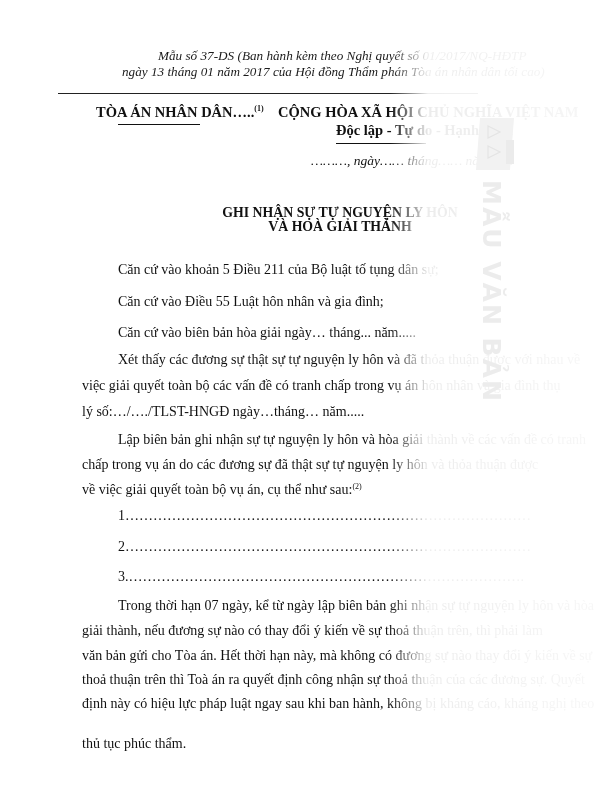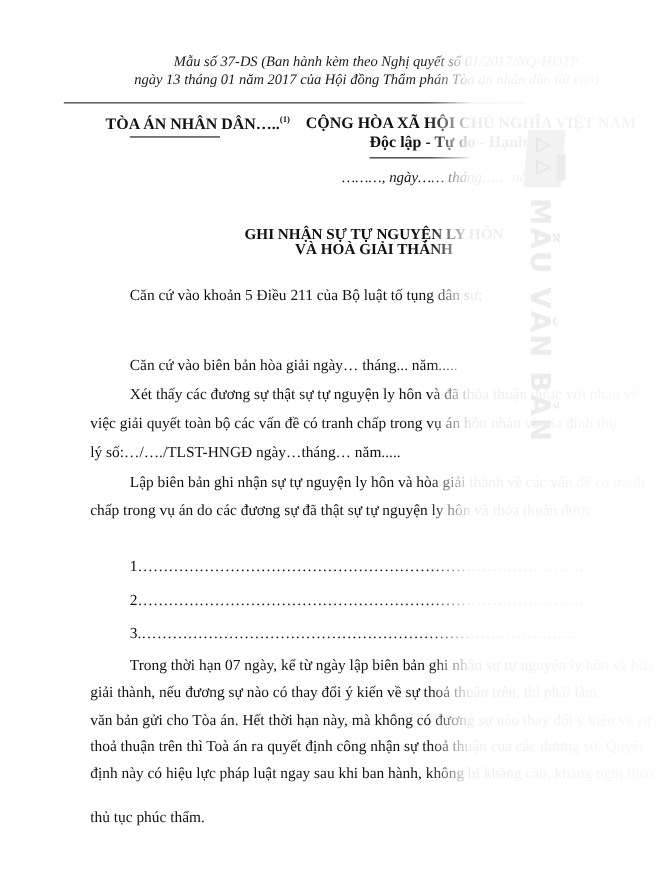--- a/index.html
+++ b/index.html
@@ -54,28 +54,30 @@
   <div class="motto">Độc lập - Tự do - Hạnh phúc</div>
   <div class="motto-rule"></div>
   <div class="dateline">………, ngày…… tháng…… năm……</div>
 
   <div class="title">
     <span>GHI NHẬN SỰ TỰ NGUYỆN LY HÔN</span>
     <span>VÀ HOÀ GIẢI THÀNH</span>
   </div>
 
   <div class="p" style="left:118px; top:262px;">Căn cứ vào khoản 5 Điều 211 của Bộ luật tố tụng dân sự;</div>
+  <div class="p" style="left:118px; top:294px;">Căn cứ vào Điều 55 Luật hôn nhân và gia đình;</div>
   <div class="p" style="left:118px; top:325px;">Căn cứ vào biên bản hòa giải ngày… tháng... năm.....</div>
 
   <div class="p" style="left:118px; top:352px;">Xét thấy các đương sự thật sự tự nguyện ly hôn và đã thỏa thuận được với nhau về</div>
   <div class="p" style="left:82px; top:378px;">việc giải quyết toàn bộ các vấn đề có tranh chấp trong vụ án hôn nhân và gia đình thụ</div>
   <div class="p" style="left:82px; top:404px;">lý số:…/…./TLST-HNGĐ ngày…tháng… năm.....</div>
 
   <div class="p" style="left:118px; top:432px;">Lập biên bản ghi nhận sự tự nguyện ly hôn và hòa giải thành về các vấn đề có tranh</div>
   <div class="p" style="left:82px; top:457px;">chấp trong vụ án do các đương sự đã thật sự tự nguyện ly hôn và thỏa thuận được</div>
+  <div class="p" style="left:82px; top:482px;"><span>về việc giải quyết toàn bộ vụ án, cụ thể như sau:</span><sup style="font-size:8px; vertical-align:5px;">(2)</sup></div>
 
   <div class="p" style="left:118px; top:508px;">1……………………………………………………………………………</div>
   <div class="p" style="left:118px; top:539px;">2……………………………………………………………………………</div>
   <div class="p" style="left:118px; top:569px;">3.………………………………………………………………………….</div>
 
   <div class="p" style="left:118px; top:598px;">Trong thời hạn 07 ngày, kể từ ngày lập biên bản ghi nhận sự tự nguyện ly hôn và hòa</div>
   <div class="p" style="left:82px; top:623px;">giải thành, nếu đương sự nào có thay đổi ý kiến về sự thoả thuận trên, thì phải làm</div>
   <div class="p" style="left:82px; top:648px;">văn bản gửi cho Tòa án. Hết thời hạn này, mà không có đương sự nào thay đổi ý kiến về sự</div>
   <div class="p" style="left:82px; top:672px;">thoả thuận trên thì Toà án ra quyết định công nhận sự thoả thuận của các đương sự. Quyết</div>
   <div class="p" style="left:82px; top:696px;">định này có hiệu lực pháp luật ngay sau khi ban hành, không bị kháng cáo, kháng nghị theo</div>

